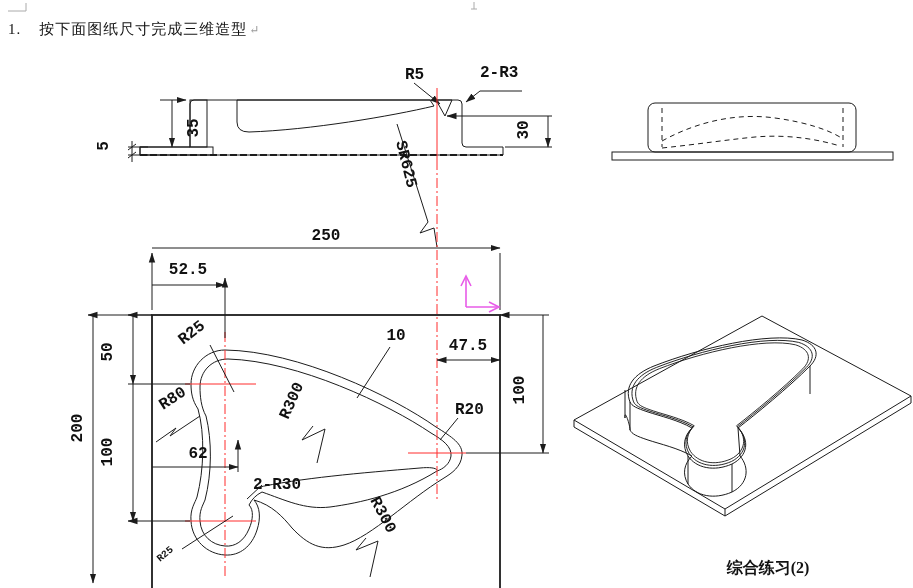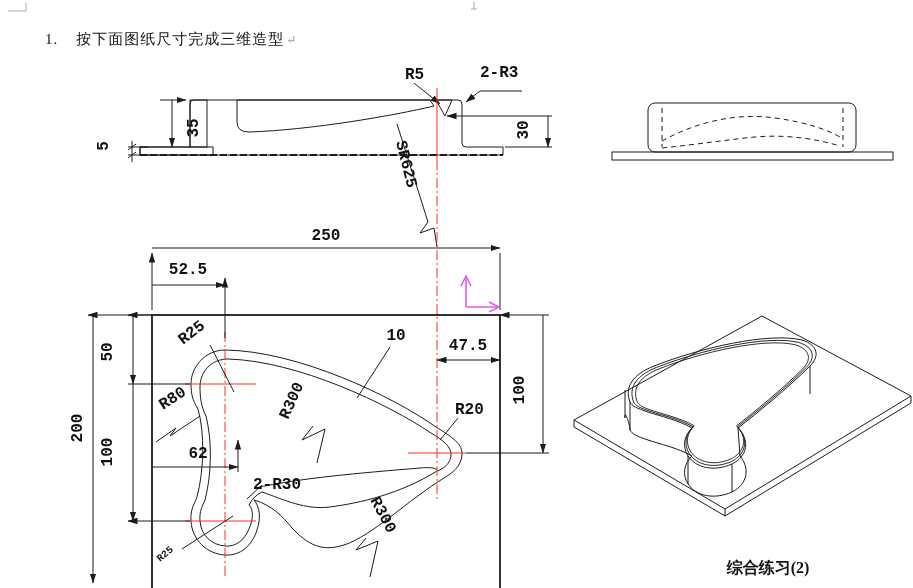--- a/index.html
+++ b/index.html
@@ -1,19 +1,19 @@
 <!DOCTYPE html>
 <html><head>
 <meta charset="utf-8">
 <style>
   html,body{margin:0;padding:0;background:#fff;}
   #screen{position:relative;width:913px;height:588px;background:#ffffff;overflow:hidden;
           font-family:"Liberation Serif","DejaVu Serif",serif;}
-  #heading{position:absolute;left:8px;top:30px;width:760px;font-size:15px;color:#111;
-           letter-spacing:1px;white-space:nowrap;margin-left:37px;}
+  #heading{position:absolute;left:8px;top:20px;width:760px;font-size:15px;color:#111;
+           letter-spacing:1px;white-space:nowrap;}
   #heading .num{margin-right:18px;}
   #heading .ret{color:#999;font-size:12px;margin-left:2px;}
   svg text{font-family:"Liberation Mono","DejaVu Sans Mono",monospace;font-weight:bold;fill:#111;}
   svg .dim{font-size:16px;}
   svg .sm{font-size:10px;}
   svg .cap{font-family:"Liberation Serif","DejaVu Serif",serif;font-size:16px;font-weight:bold;}
   .thin{stroke:#1c1c1c;stroke-width:1;fill:none;}
   .thick{stroke:#1c1c1c;stroke-width:1.8;fill:none;}
   .red{stroke:#ff2d2d;stroke-width:1;fill:none;}
   .mag{stroke:#e85ce8;stroke-width:1.6;fill:none;}

